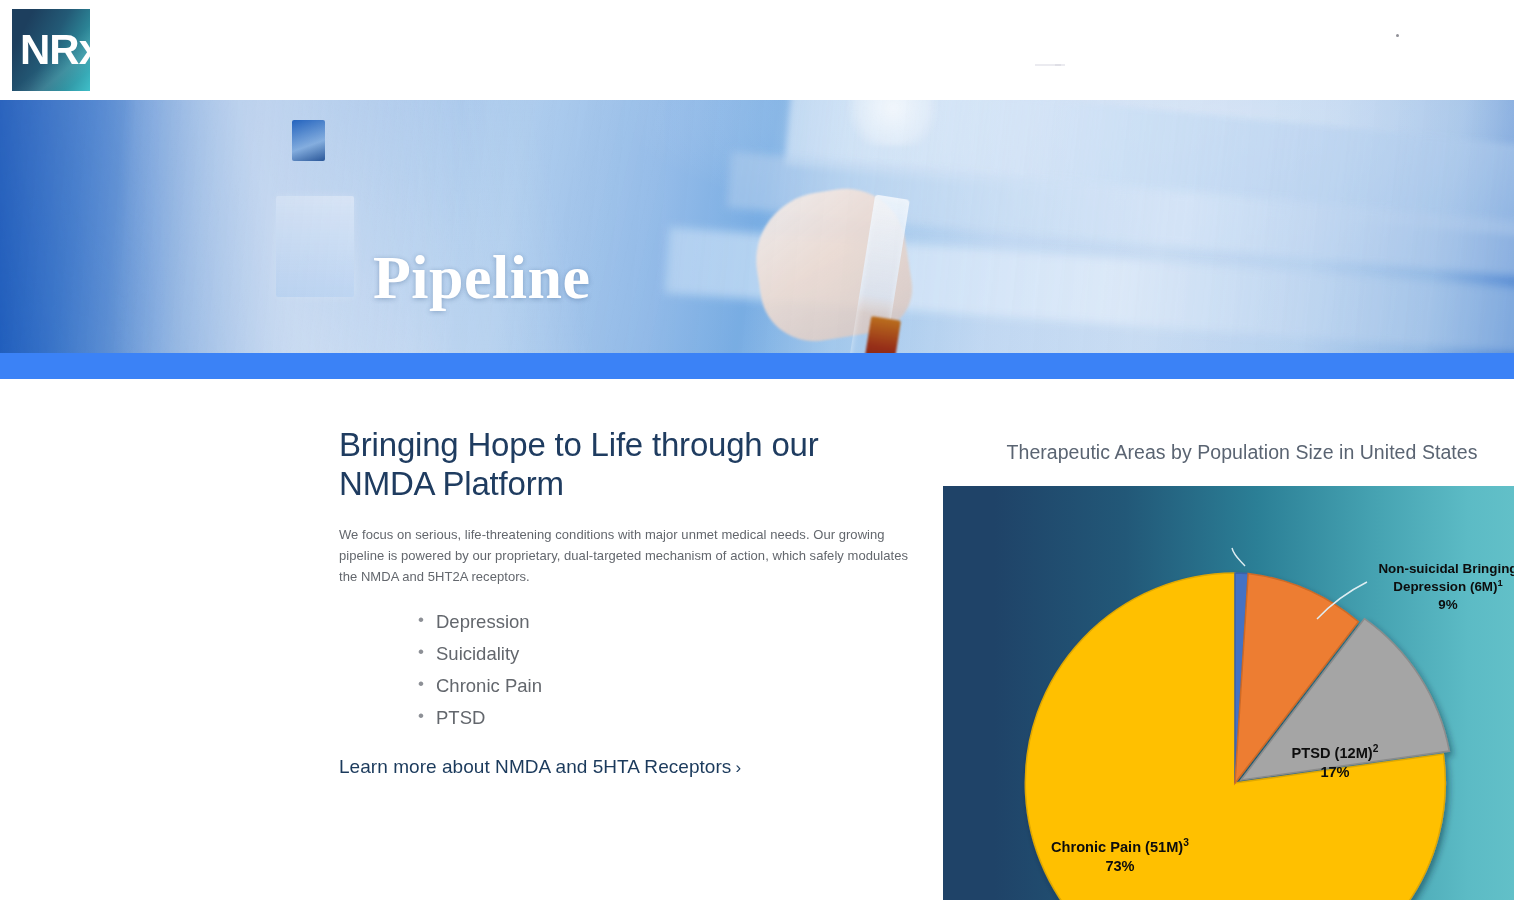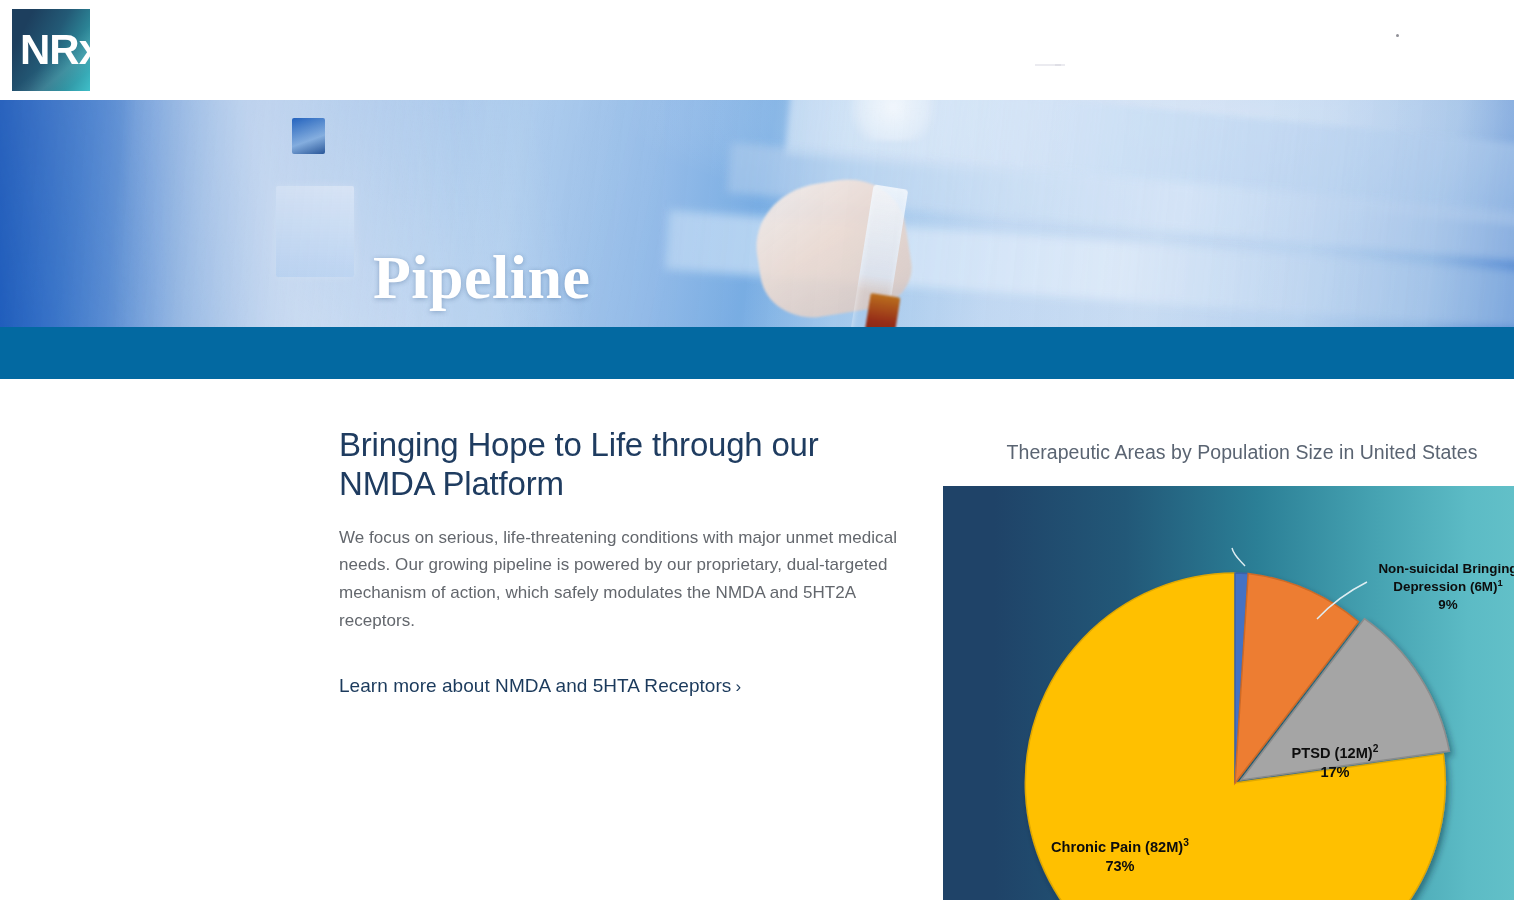--- a/index.html
+++ b/index.html
@@ -3,21 +3,21 @@
 <meta charset="utf-8">
 <title>Pipeline — NRx</title>
 <style>
   * { box-sizing: border-box; margin: 0; padding: 0; }
   html, body {
     width: 1514px; height: 900px;
     background: #ffffff;
     font-family: "Liberation Sans", sans-serif;
     overflow: hidden;
   }
-  #page { position: relative; width: 1514px; height: 900px; background:#0369a1; }
+  #page { position: relative; width: 1514px; height: 900px; background:#3b82f6; }
 
   
   .site-header {
     position: absolute; left:0; top:0; width:1514px; height:100px;
     background:#ffffff; z-index: 40;
   }
   .logo-wrap {
     position:absolute; left:12px; top:9px; width:88px; height:82px;
   }
   .logo-sq {
@@ -42,21 +42,21 @@
     position:absolute; left:1035px; top:64px; width:30px; height:2px;
     background:#e9e9ee; opacity:.9;
   }
   .header-artifact-3{
     position:absolute; left:1055px; top:64px; width:6px; height:2px;
     background:#dedee4; opacity:.9;
   }
 
   
   .hero {
-    position:absolute; left:0; top:100px; width:1514px; height:227px;
+    position:absolute; left:0; top:100px; width:1514px; height:253px;
     overflow:hidden;
   }
   .hero-photo { position:absolute; inset:0; }
   
   .hp-base{
     position:absolute; inset:0;
     background:
       radial-gradient(120% 150% at 82% 8%, rgba(255,255,255,.55) 0%, rgba(255,255,255,0) 34%),
       linear-gradient(100deg,
         #1766c8 0%, #2f7fd6 6%, #7fb2e4 14%,
@@ -144,21 +144,21 @@
   .main { position:absolute; left:0; top:353px; width:1514px; height:610px; background:#fff;margin-top:26px; }
 
   .left-col { position:absolute; left:339px; top:46px; width:578px; }
   .sec-heading{
     font-family:"Liberation Sans", sans-serif;
     font-size:33px; line-height:1.19; font-weight:400;
     color:#1f3c60; letter-spacing:-.2px;
     margin-bottom:20px;
   }
   .body-p{
-    font-size:17px; line-height:1.63; color:#63676d;
+    font-size:13px; line-height:1.63; color:#63676d;
     margin-bottom:20px; letter-spacing:.05px;
   }
   .bullets{ list-style:none; margin:4px 0 0 0; padding:0; }
   .bullets li{
     position:relative; font-size:18.5px; line-height:1.62;
     color:#63676d; padding-left:97px; margin-bottom:2px;
   }
   .bullets li::before{
     content:"\2022"; position:absolute; left:79px; top:-1px;
     color:#8d9096; font-size:17px;
@@ -230,20 +230,26 @@
       <div class="hp-blue-tint"></div>
     </div>
     <h1 class="hero-title">Pipeline</h1>
   </section>
 
   <main class="main">
 
     <div class="left-col">
       <h2 class="sec-heading">Bringing Hope to Life through our NMDA Platform</h2>
       <p class="body-p">We focus on serious, life-threatening conditions with major unmet medical needs. Our growing pipeline is powered by our proprietary, dual-targeted mechanism of action, which safely modulates the NMDA and 5HT2A receptors.</p>
+      <ul class="bullets">
+        <li>Depression</li>
+        <li>Suicidality</li>
+        <li>Chronic Pain</li>
+        <li>PTSD</li>
+      </ul>
       <a class="learn-link" href="#"><span>Learn more about NMDA and 5HT</span><span>A Receptors</span><span class="chev">›</span></a>
     </div>
 
     <div class="chart-block">
       <div class="chart-title">Therapeutic Areas by Population Size in United States</div>
 
       <div class="chart-canvas">
         <svg width="571" height="452" viewBox="0 0 571 452">
           <defs>
             <filter id="sliceShadow" x="-25%" y="-25%" width="160%" height="160%">
@@ -272,20 +278,20 @@
           <span>Depression (6M)</span><sup>1</sup>
           <span class="pct">9%</span>
         </div>
 
         <div class="pie-label" id="lbl-ptsd">
           <span>PTSD (12M)</span><sup>2</sup>
           <span class="pct">17%</span>
         </div>
 
         <div class="pie-label" id="lbl-chronic">
-          <span>Chronic Pain (82M)</span><sup>3</sup>
+          <span>Chronic Pain (51M)</span><sup>3</sup>
           <span class="pct">73%</span>
         </div>
       </div>
     </div>
 
   </main>
 </div>
 
 </body></html>

